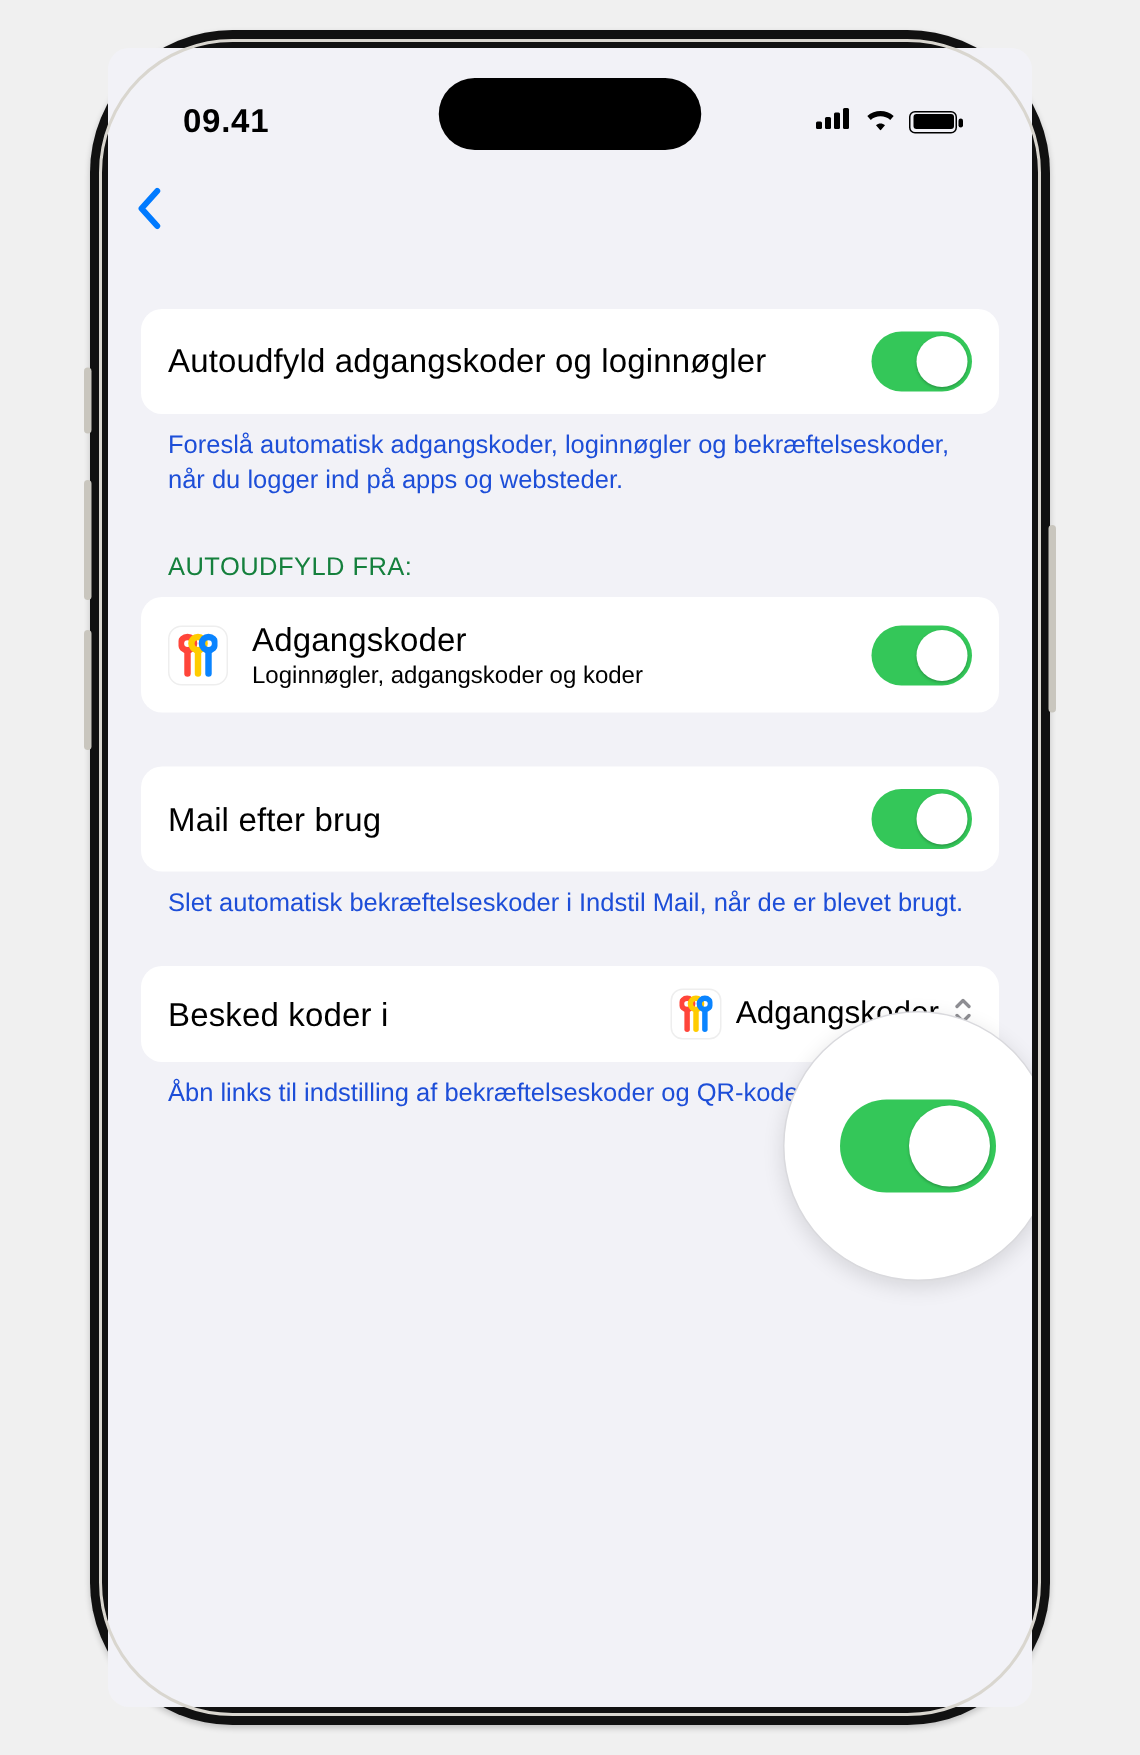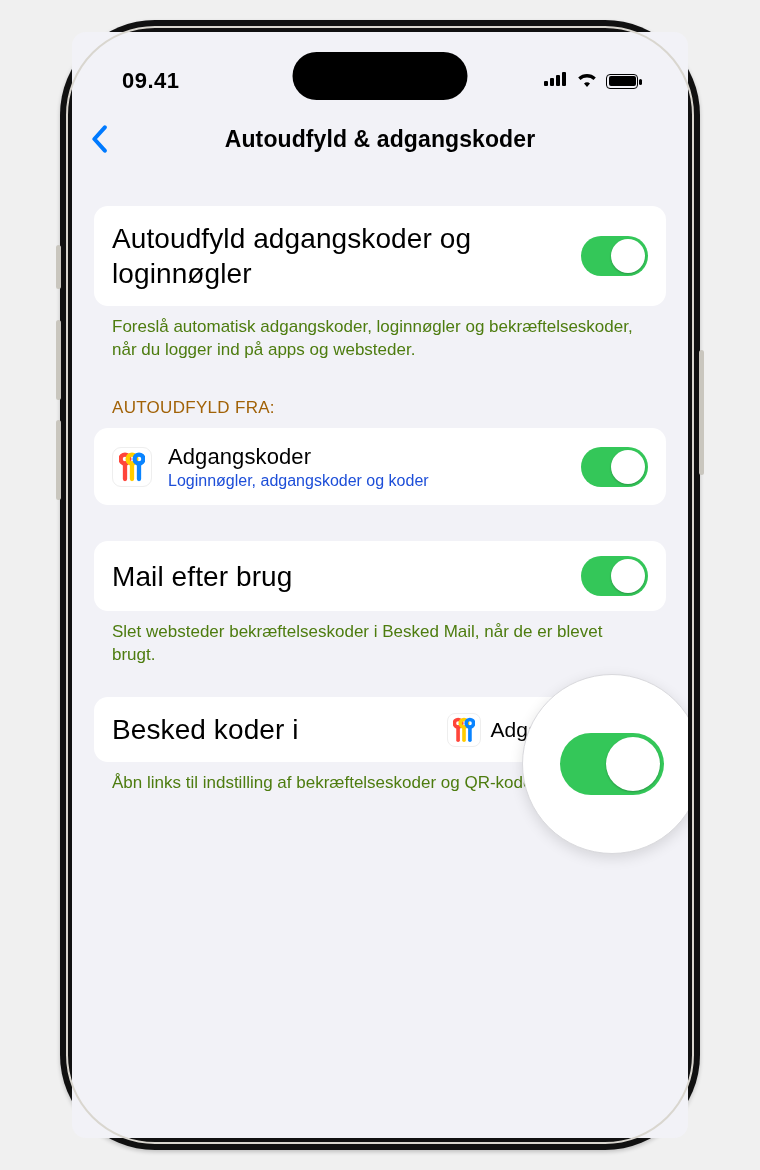--- a/index.html
+++ b/index.html
@@ -90,52 +90,52 @@
     }
     .content {
       padding: 0 22px;
     }
     .group {
       margin-top: 38px;
     }
     .group + .group { margin-top: 36px; }
     .group-header {
       font-size: 17px;
-      color: #a16207;
+      color: #15803d;
       letter-spacing: .3px;
       margin: 0 18px 10px;
       text-transform: uppercase;
     }
     .card {
       background: #fff;
       border-radius: 14px;
       overflow: hidden;
     }
     .row {
       display: flex;
       align-items: center;
       padding: 15px 18px;
       gap: 16px;
       min-height: 62px;
     }
     .row-label {
-      font-size: 28px;
+      font-size: 22px;
       letter-spacing: .1px;
       line-height: 1.25;
       flex: 1;
     }
     .row-sub {
       font-size: 16px;
-      color: #1d4ed8;
+      color: #000000;
       margin-top: 2px;
     }
     .footer {
       font-size: 17px;
       line-height: 1.35;
-      color: #4d7c0f;
+      color: #1d4ed8;
       margin: 10px 18px 0;
     }
     .toggle {
       width: 67px;
       height: 40px;
       background: #34c759;
       border-radius: 40px;
       position: relative;
       flex-shrink: 0;
     }
@@ -254,21 +254,20 @@
         <span class="battery"></span>
       </div>
     </div>
 
     <div class="navbar">
       <span class="back">
         <svg width="18" height="28" viewBox="0 0 14 24">
             <path d="M12 2L3 12l9 10" stroke="#007aff" stroke-width="3.4" fill="none" stroke-linecap="round" stroke-linejoin="round"></path>
           </svg>
       </span>
-      <div class="title">Autoudfyld &amp; adgangskoder</div>
     </div>
 
     <div class="content">
 
       <div class="group">
         <div class="card">
           <div class="row">
             <div class="row-label">Autoudfyld adgangskoder og loginnøgler</div>
             <div class="toggle"></div>
           </div>
@@ -301,21 +300,21 @@
         </div>
       </div>
 
       <div class="group">
         <div class="card">
           <div class="row">
             <div class="row-label">Mail efter brug</div>
             <div class="toggle"></div>
           </div>
         </div>
-        <div class="footer">Slet websteder bekræftelseskoder i Besked Mail, når de er blevet brugt.</div>
+        <div class="footer">Slet automatisk bekræftelseskoder i Indstil Mail, når de er blevet brugt.</div>
       </div>
 
       <div class="group" style="margin-top:30px;">
         <div class="card">
           <div class="row">
             <div class="row-label">Besked koder i</div>
             <div class="value-block">
               <div class="keys-icon sm">
                 <svg width="22" height="26" viewBox="0 0 26 30">
                     <g stroke-width="4.3" fill="none" stroke-linecap="round">

